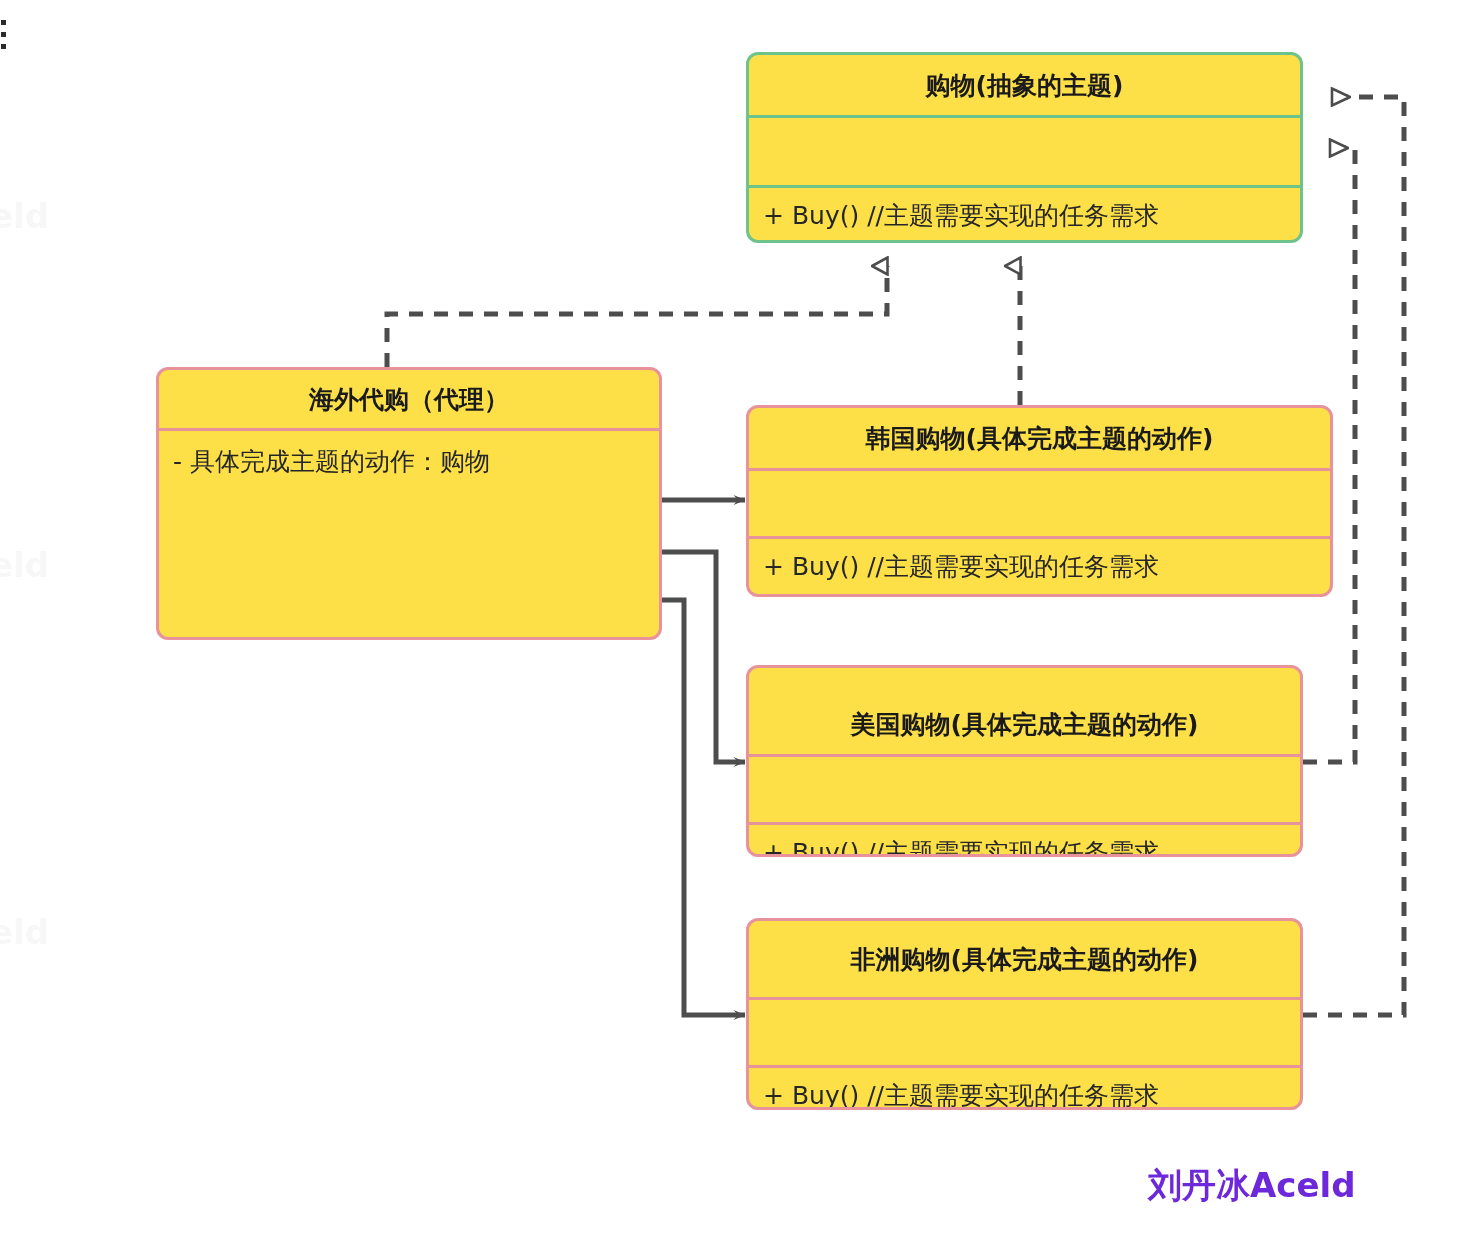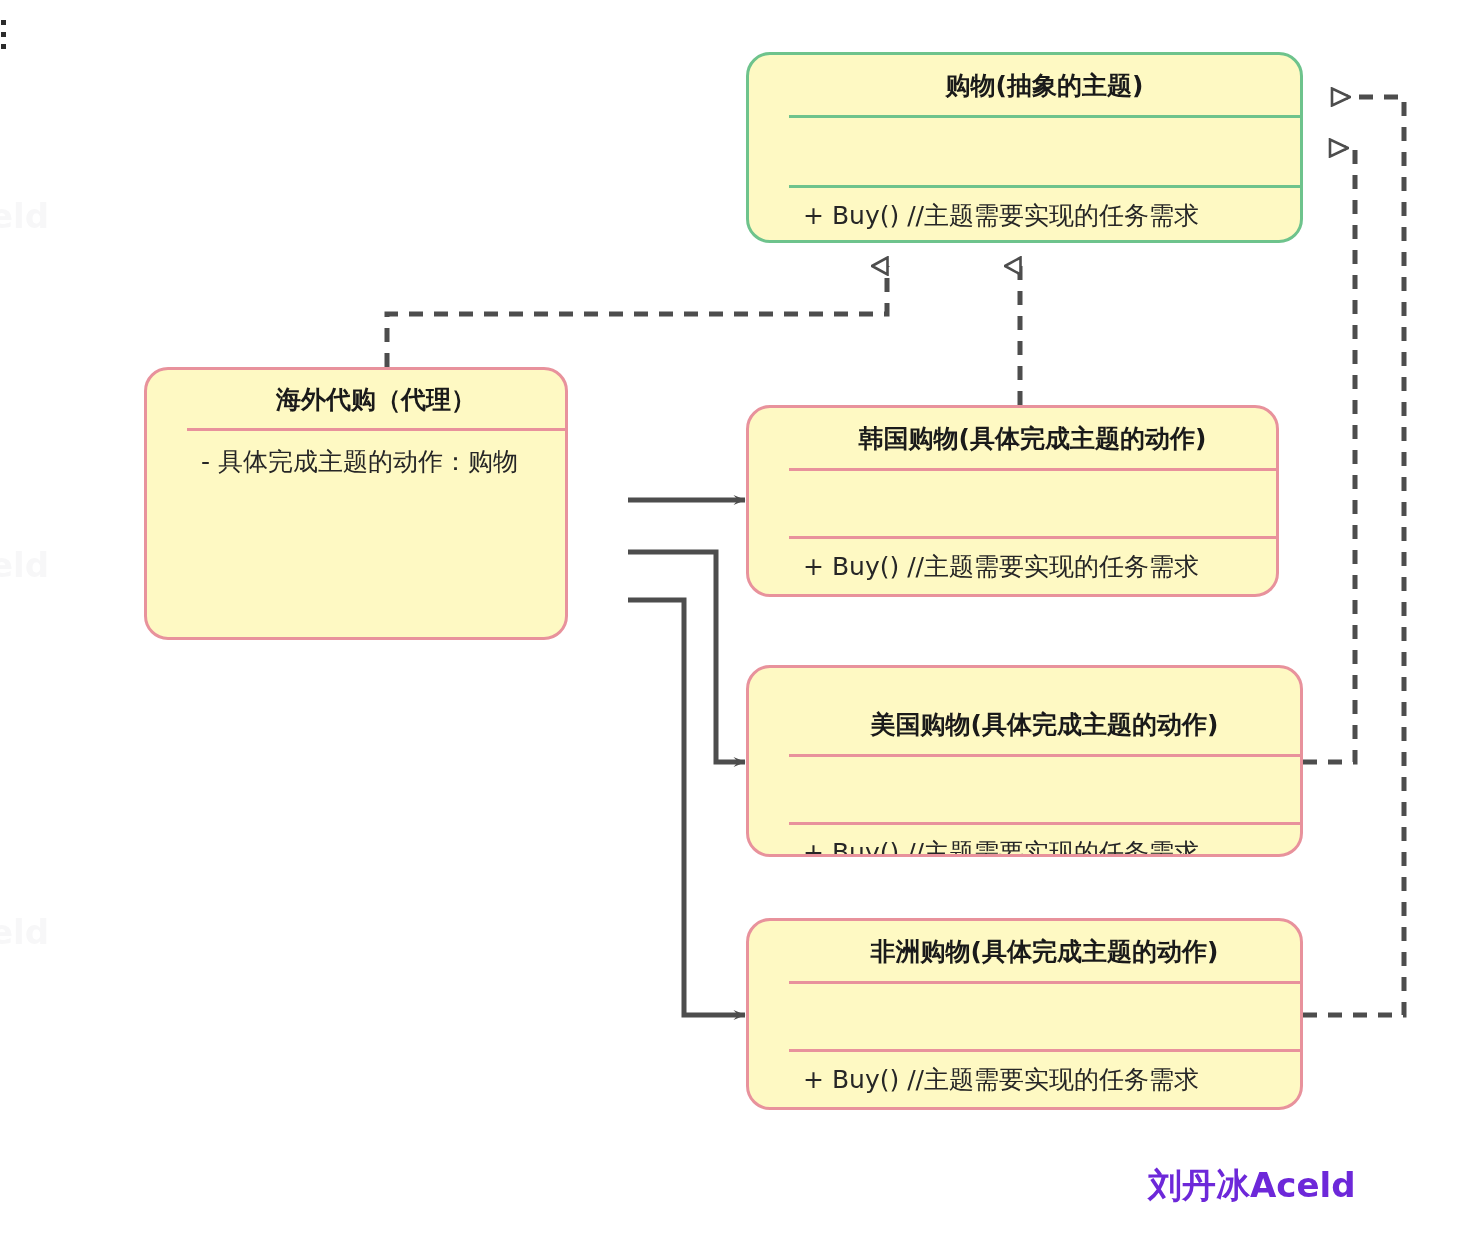--- a/index.html
+++ b/index.html
@@ -15,27 +15,26 @@
     width: 1460px;
     height: 1242px;
     background: #ffffff;
     overflow: hidden;
   }
 
   
   .uml-box {
     position: absolute;
     box-sizing: border-box;
-    border-radius: 24px;
-    background: #fef9c3;
+    border-radius: 12px;
+    background: #fde047;
     border-width: 3px;
     border-style: solid;
     overflow: hidden;
     z-index: 5;
-    padding-left: 40px;
   }
   .uml-box.green { border-color: #6ec38c; }
   .uml-box.pink  { border-color: #e8929c; }
 
   .uml-row {
     box-sizing: border-box;
     width: 100%;
     display: flex;
     align-items: center;
   }
@@ -165,45 +164,45 @@
   </svg>
 
   <div class="uml-box green" style="left:746px; top:52px; width:557px; height:191px;">
     <div class="uml-row uml-title" style="height:60px;">购物(抽象的主题)</div>
     <div class="uml-row uml-sep-green" style="height:70px;"></div>
     <div class="uml-row uml-sep-green" style="height:58px;">
       <span class="member-line">+ Buy() //主题需要实现的任务需求</span>
     </div>
   </div>
 
-  <div class="uml-box pink" style="left:144px; top:367px; width:424px; height:273px;">
+  <div class="uml-box pink" style="left:156px; top:367px; width:506px; height:273px;">
     <div class="uml-row uml-title" style="height:58px;">海外代购（代理）</div>
     <div class="uml-row uml-sep-pink" style="height:64px;">
       <span class="member-line">- 具体完成主题的动作：购物</span>
     </div>
   </div>
 
-  <div class="uml-box pink" style="left:746px; top:405px; width:533px; height:192px;">
+  <div class="uml-box pink" style="left:746px; top:405px; width:587px; height:192px;">
     <div class="uml-row uml-title" style="height:60px;">韩国购物(具体完成主题的动作)</div>
     <div class="uml-row uml-sep-pink" style="height:68px;"></div>
     <div class="uml-row uml-sep-pink" style="height:58px;">
       <span class="member-line">+ Buy() //主题需要实现的任务需求</span>
     </div>
   </div>
 
   <div class="uml-box pink" style="left:746px; top:665px; width:557px; height:192px;">
     <div class="uml-row uml-title" style="height:60px;margin-top:26px;">美国购物(具体完成主题的动作)</div>
     <div class="uml-row uml-sep-pink" style="height:68px;"></div>
     <div class="uml-row uml-sep-pink" style="height:58px;">
       <span class="member-line">+ Buy() //主题需要实现的任务需求</span>
     </div>
   </div>
 
   <div class="uml-box pink" style="left:746px; top:918px; width:557px; height:192px;">
-    <div class="uml-row uml-title" style="height:60px;">非洲购物(具体完成主题的动作)</div>
+    <div class="uml-row uml-title" style="height:76px;">非洲购物(具体完成主题的动作)</div>
     <div class="uml-row uml-sep-pink" style="height:68px;"></div>
     <div class="uml-row uml-sep-pink" style="height:58px;">
       <span class="member-line">+ Buy() //主题需要实现的任务需求</span>
     </div>
   </div>
 
   <div class="wm-main" style="left:1148px; top:1163px;">刘丹冰Aceld</div>
 
 </div>
 

